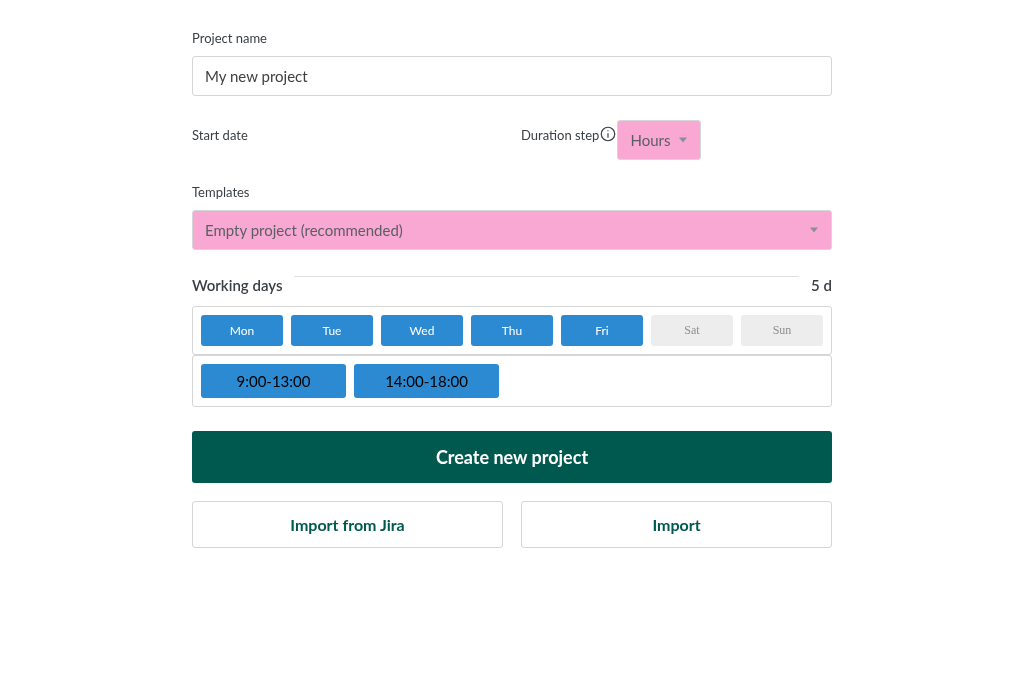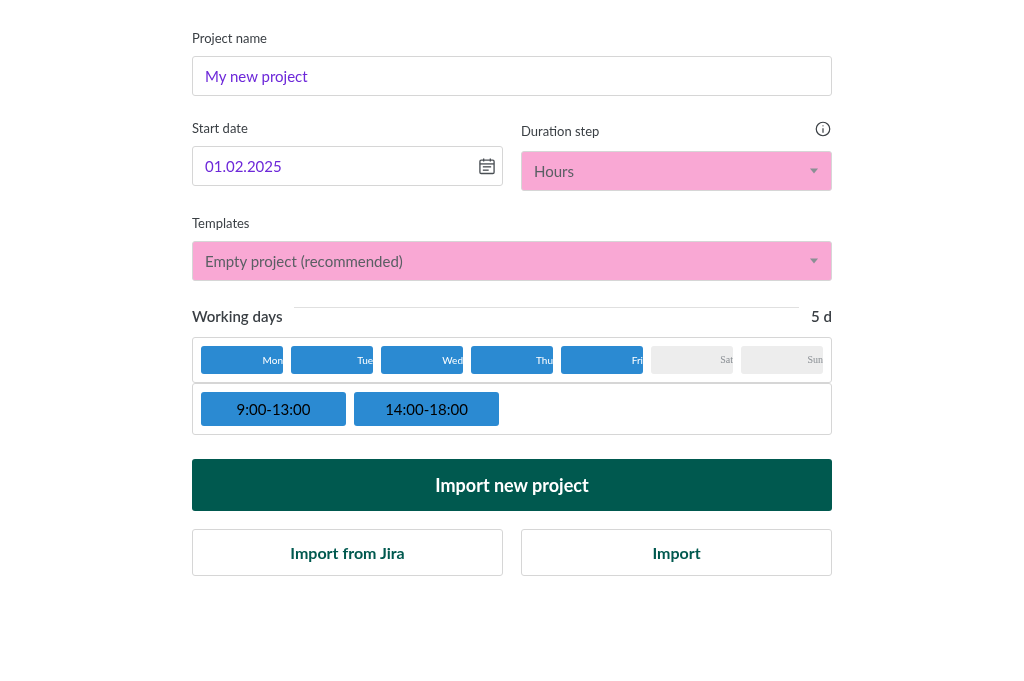--- a/index.html
+++ b/index.html
@@ -22,29 +22,29 @@
     align-items: center;
     justify-content: space-between;
   }
   .text-input {
     width: 100%;
     border: 1px solid #d6d6d6;
     border-radius: 3px;
     padding: 10px 12px;
     font-size: 15px;
     font-family: inherit;
-    color: #6d28d9;
+    color: #404040;
     background: #fff;
   }
   .row {
     display: flex;
     gap: 18px;
     margin-top: 24px;
   }
-  .col { flex: 1; display: flex; flex-direction: column; }
+  .col { flex: 1; display: flex; }
   .date-wrap {
     position: relative;
   }
   .date-wrap .icon-btn {
     position: absolute;
     right: 6px;
     top: 50%;
     transform: translateY(-50%);
     color: #4a4f54;
     cursor: pointer;
@@ -109,24 +109,24 @@
     border: 1px solid #d6d6d6;
     border-radius: 3px;
     padding: 8px;
     display: flex;
     gap: 8px;
     flex-wrap: wrap;
   }
   .day-chip {
     flex: 1;
     min-width: 0;
-    text-align: right;
+    text-align: center;
     padding: 8px 0;
     border-radius: 3px;
-    font-size: 10px;
+    font-size: 12px;
     cursor: pointer;
     user-select: none;
   }
   .day-chip.selected {
     background: #2b8ad2;
     color: #fff;
   }
   .day-chip.unselected {
     background: #ededed;
     color: #8a8f94;
@@ -181,33 +181,20 @@
 <div class="container">
 
   
   <div class="field-label">Project name</div>
   <input class="text-input" type="text" value="My new project" style="">
 
   
   <div class="row">
     <div class="col">
       <div class="field-label">Start date</div>
-      <div class="date-wrap">
-        <input class="text-input" type="text" value="01.02.2025" style="">
-        <span class="icon-btn">
-          <svg width="20" height="20" viewBox="0 0 24 24" fill="none" stroke="currentColor" stroke-width="1.6">
-            <rect x="3.5" y="5" width="17" height="16" rx="1.5"></rect>
-            <line x1="3.5" y1="9.5" x2="20.5" y2="9.5"></line>
-            <line x1="8" y1="3" x2="8" y2="6.5"></line>
-            <line x1="16" y1="3" x2="16" y2="6.5"></line>
-            <line x1="7" y1="13" x2="17" y2="13"></line>
-            <line x1="7" y1="17" x2="14" y2="17"></line>
-          </svg>
-        </span>
-      </div>
     </div>
     <div class="col">
       <div class="field-label">
         <span>Duration step</span>
         <span>
           <svg class="info-icon" viewBox="0 0 24 24" fill="none" stroke="currentColor" stroke-width="1.6">
             <circle cx="12" cy="12" r="9"></circle>
             <line x1="12" y1="11" x2="12" y2="17"></line>
             <circle cx="12" cy="7.8" r="0.9" fill="currentColor" stroke="none"></circle>
           </svg>
@@ -247,20 +234,20 @@
     <div class="day-chip unselected">Sun</div>
   </div>
 
   
   <div class="panel">
     <div class="hour-chip">9:00-13:00</div>
     <div class="hour-chip">14:00-18:00</div>
   </div>
 
   
-  <button class="primary-btn">Import new project</button>
+  <button class="primary-btn">Create new project</button>
 
   <div class="secondary-row">
     <button class="secondary-btn">Import from Jira</button>
     <button class="secondary-btn">Import</button>
   </div>
 
 </div>
 
 </body></html>

